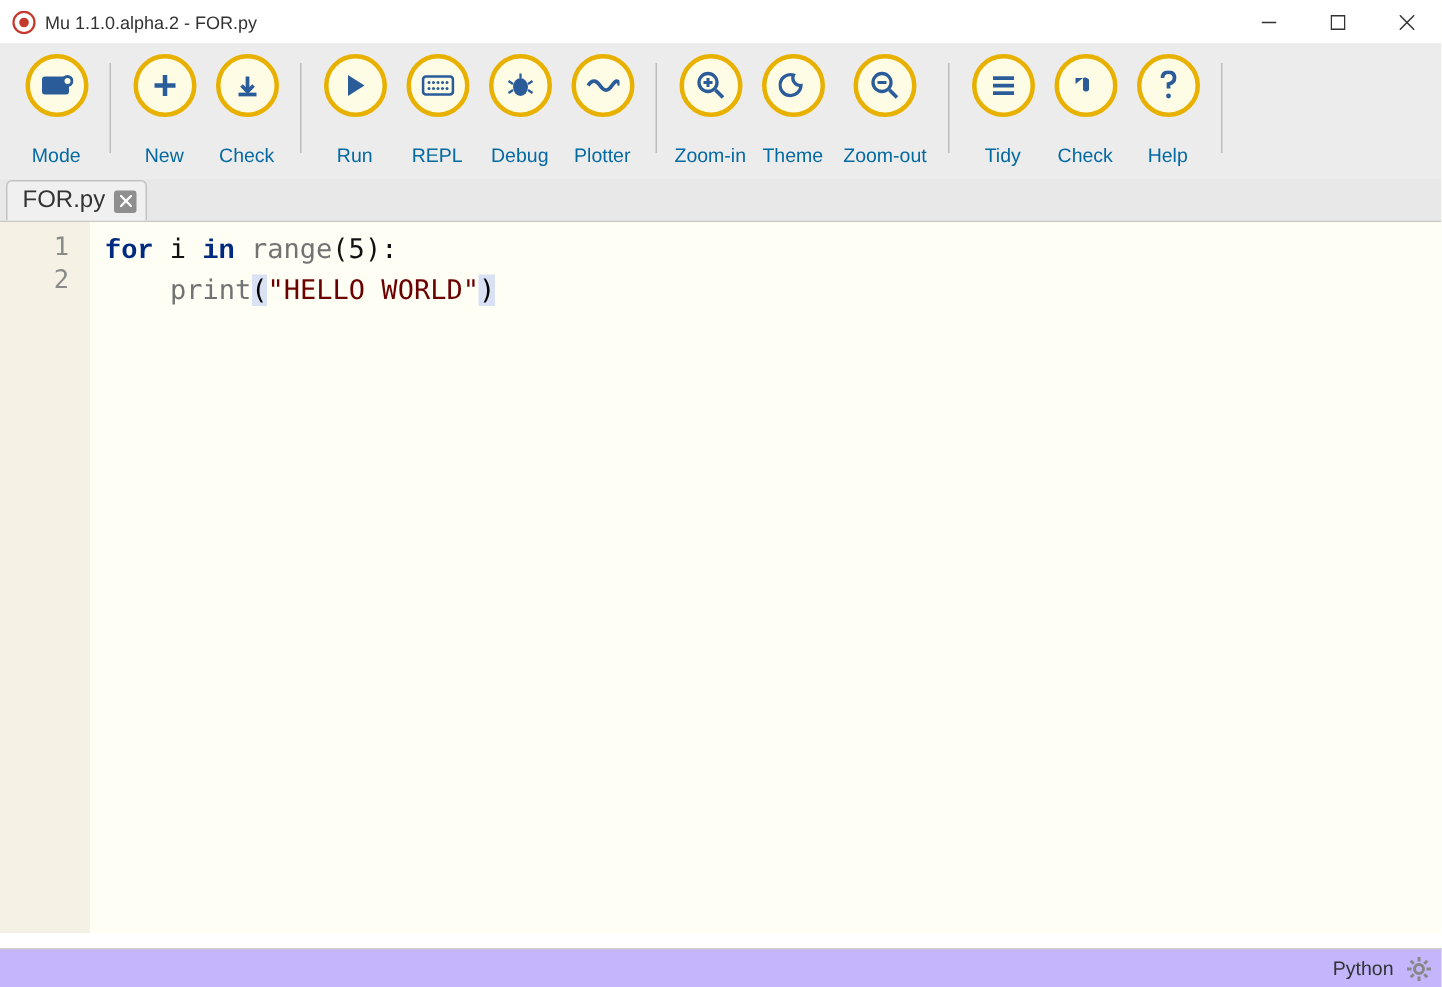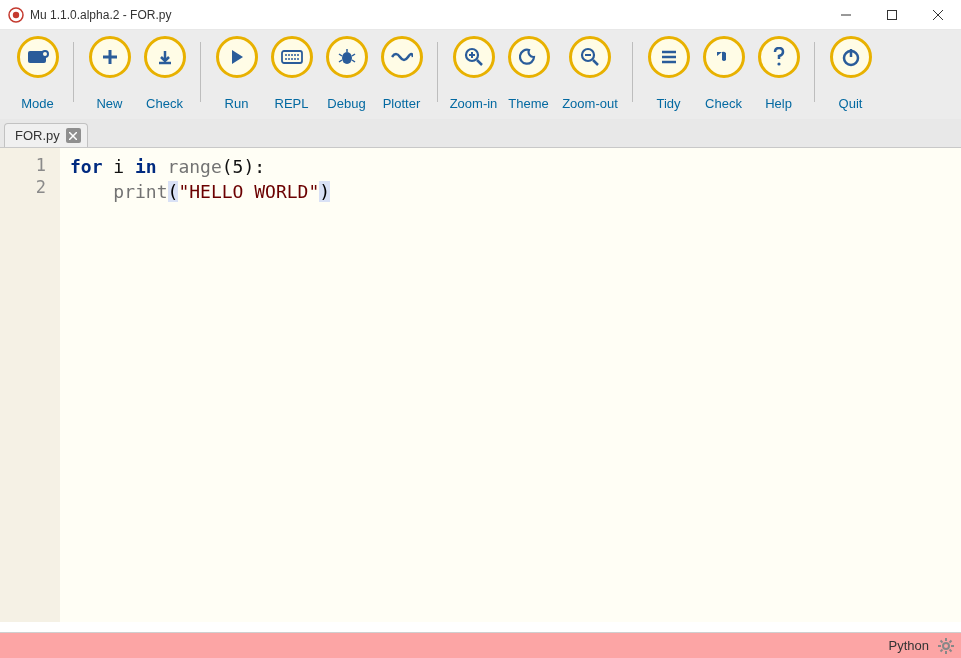--- a/index.html
+++ b/index.html
@@ -8,32 +8,32 @@
 .app-icon { width:16px; height:16px; margin-right:6px; display:flex; align-items:center; justify-content:center; }
 .title { flex:1; color:#333; font-size:12px; }
 .wbtn { width:46px; height:30px; display:flex; align-items:center; justify-content:center; color:#555; }
 .toolbar { background:#ececec; padding:6px 10px 8px 10px; display:flex; align-items:flex-start; gap:0; }
 .tgroup { display:flex; align-items:flex-start; }
 .tbtn { display:flex; flex-direction:column; align-items:center; width:55px; cursor:pointer; }
 .tcircle { width:42px; height:42px; border-radius:50%; background:#fffce6; border:3px solid #e8b100; display:flex; align-items:center; justify-content:center; color:#2a5c9a; margin-bottom:6px; }
 .tbtn .lbl { color:#0369a1; font-size:13px;margin-top:12px; }
 .divider { width:1px; height:60px; background:#bdbdbd; margin:6px 8px 0 8px; }
 .tabbar { background:#e8e8e8; height:28px; display:flex; align-items:flex-end; padding-left:4px; }
-.tab { background:#f0f0f0; border:1px solid #c2c2c2; border-bottom:none; border-radius:4px 4px 0 0; padding:4px 6px 4px 10px; display:flex; align-items:center; gap:6px; font-size:13px; color:#333; }
+.tab { background:#f0f0f0; border:1px solid #c2c2c2; border-bottom:none; border-radius:4px 4px 0 0; padding:4px 6px 4px 10px; display:flex; align-items:center; gap:6px; font-size:16px; color:#333; }
 .tab .close { width:15px; height:15px; background:#8f8f8f; border-radius:2px; display:flex; align-items:center; justify-content:center; color:#fff; font-size:10px; line-height:1; }
 .editor { display:flex; height:475px; background:#fffef5; border-top:1px solid #c8c8c8; }
 .gutter { width:60px; background:#f5f1e5; padding-top:6px; text-align:right; color:#8a8a8a; font-family:Consolas,monospace; font-size:17px; }
 .gutter div { padding:1px 14px 1px 0; }
 .code { flex:1; padding:6px 0 0 10px; font-family:Consolas,monospace; font-size:18px; line-height:25px; }
-.kw { color:#002a80; font-weight:bold; }
+.kw { color:#002a80; font-weight:bold;font-family:Liberation Mono, monospace; }
 .fn { color:#737373; }
 .paren { background:#d9e1f5; }
 .str { color:#6b0000; }
 .var { color:#111; }
-.statusbar { position:absolute; bottom:0; left:0; right:0; height:26px; background:#fca5a5; border-top:1px solid #cfcfcf; display:flex; align-items:center; justify-content:flex-end; padding:0 6px; gap:8px; font-size:13px; color:#333; }
+.statusbar { position:absolute; bottom:0; left:0; right:0; height:26px; background:#c4b5fd; border-top:1px solid #cfcfcf; display:flex; align-items:center; justify-content:flex-end; padding:0 6px; gap:8px; font-size:13px; color:#333; }
 .gear { width:18px; height:18px; display:flex; align-items:center; justify-content:center; color:#808080; }
 svg { display:block; }
 </style>
 </head>
 <body>
 
 <div class="titlebar">
   <span class="app-icon">
     <svg width="16" height="16" viewBox="0 0 16 16">
         <circle cx="8" cy="8" r="7" fill="none" stroke="#c43a2f" stroke-width="1.5"></circle>
@@ -199,31 +199,20 @@
         <div class="tcircle">
           <svg width="14" height="20" viewBox="0 0 14 20">
             <path d="M3 5 Q3 1 7 1 Q11 1 11 5 Q11 8 7 9 L7 12" fill="none" stroke="#2a5c9a" stroke-width="2.5"></path>
             <circle cx="7" cy="17" r="1.6" fill="#2a5c9a"></circle>
           </svg>
         </div>
         <span class="lbl">Help</span>
       </div>
   </div>
   <div class="divider"></div>
-  <div class="tgroup">
-    <div class="tbtn">
-        <div class="tcircle">
-          <svg width="20" height="20" viewBox="0 0 20 20">
-            <circle cx="10" cy="11" r="7" fill="none" stroke="#2a5c9a" stroke-width="2.5"></circle>
-            <line x1="10" y1="2" x2="10" y2="10" stroke="#2a5c9a" stroke-width="2.5"></line>
-          </svg>
-        </div>
-        <span class="lbl">Quit</span>
-      </div>
-  </div>
 </div>
 
 <div class="tabbar">
   <div class="tab">
     <span>FOR.py</span>
     <span class="close">
       <svg width="8" height="8" viewBox="0 0 8 8">
           <line x1="0" y1="0" x2="8" y2="8" stroke="#fff" stroke-width="1.5"></line>
           <line x1="8" y1="0" x2="0" y2="8" stroke="#fff" stroke-width="1.5"></line>
         </svg>

